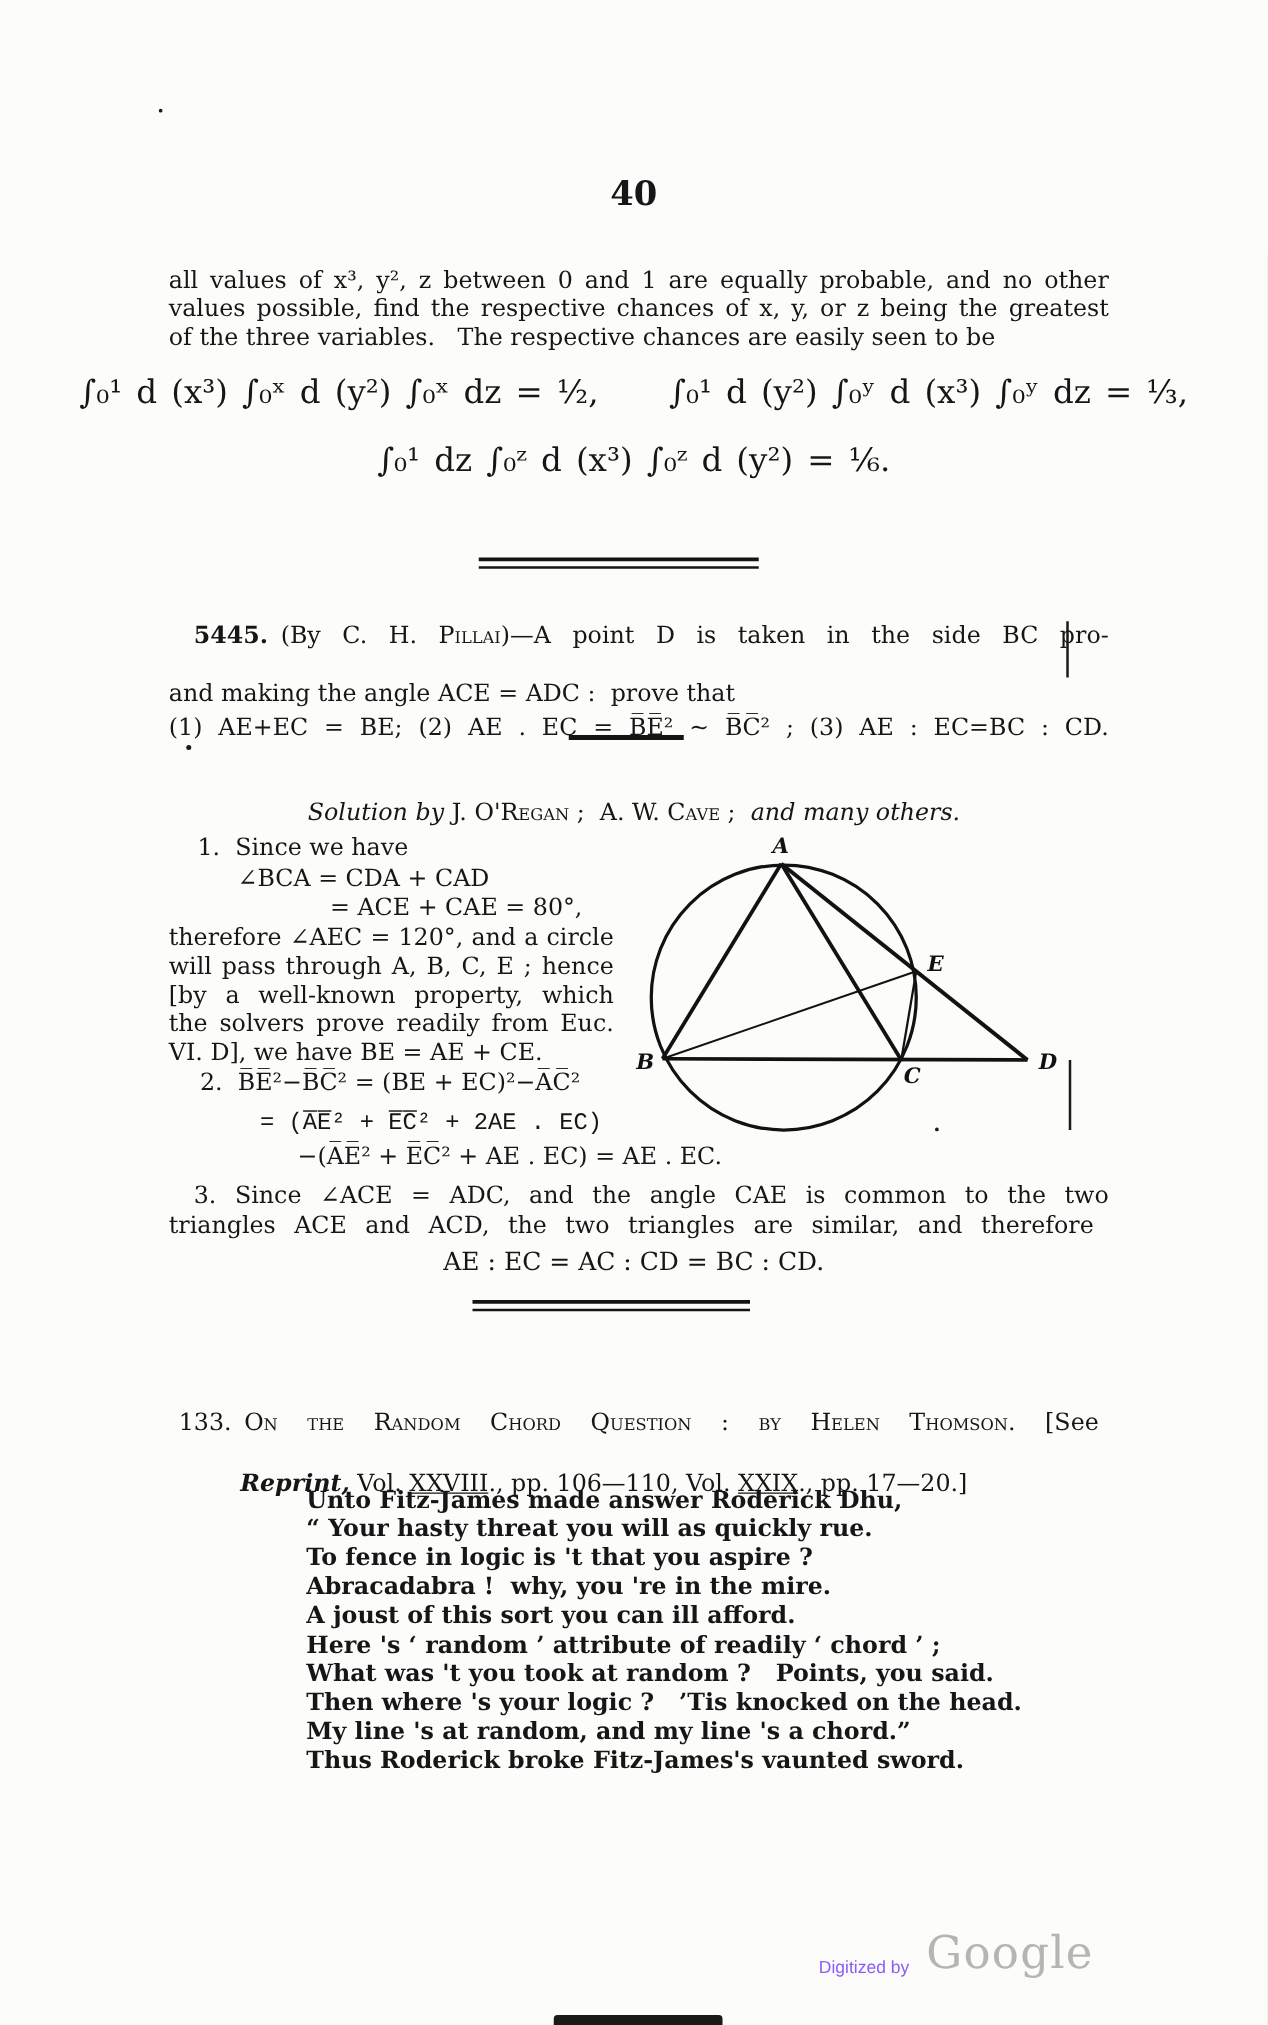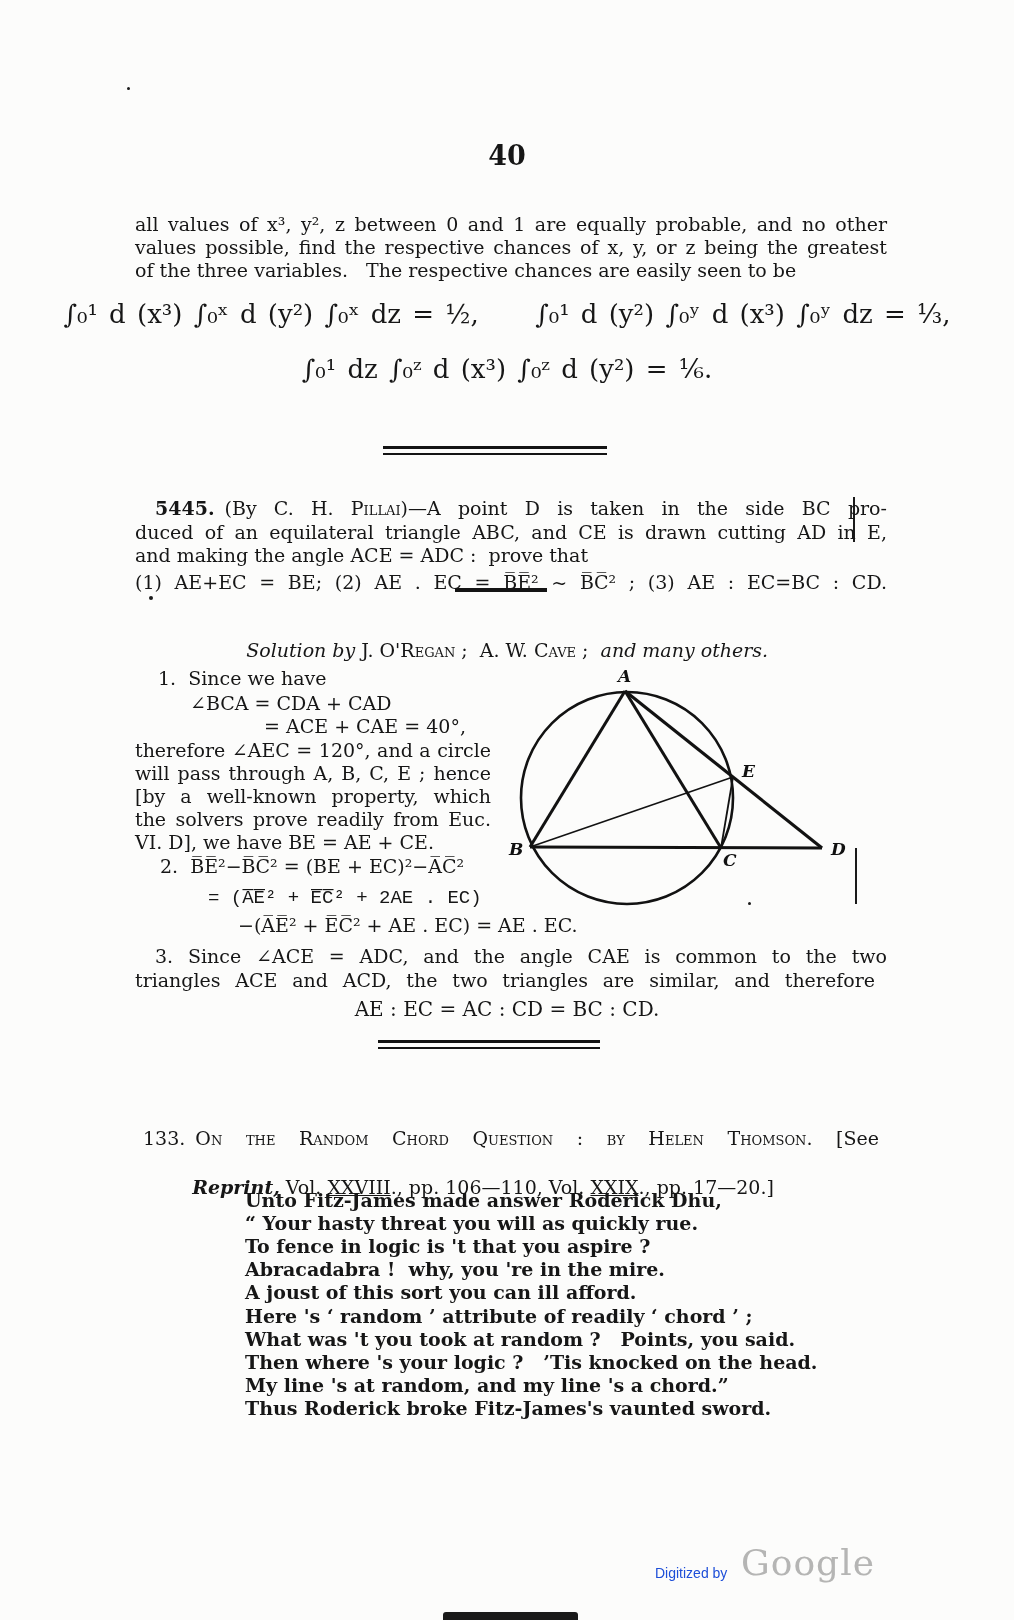--- a/index.html
+++ b/index.html
@@ -11,21 +11,21 @@
   .i{font-style:italic;}
   .sc{font-variant:small-caps;margin-top:41px;}
   .ctr{left:0;width:1014px;text-align:center;}
   .math{font-size:26px;word-spacing:3px;}
   .double-rule{position:absolute;height:4px;border-top:3.5px solid #141414;border-bottom:2px solid #141414;}
   .short-rule{position:absolute;height:4px;background:#141414;}
   .mark{position:absolute;background:#1a1a1a;}
   .u{text-decoration:underline;}
   #figure-svg{position:absolute;left:495px;top:648px;}
   #fig-label-set text{font-family:"DejaVu Serif",serif;font-size:17px;font-weight:bold;font-style:italic;fill:#111;}
-  #google-wm{position:absolute;left:655px;top:1565px;color:#1d4ed8;
+  #google-wm{position:absolute;left:655px;top:1565px;color:#8b5cf6;
              font-family:"Liberation Sans", sans-serif;font-size:14px;}
   #google-logo{position:absolute;left:741px;top:1542px;color:#b5b5b4;
                font-family:"DejaVu Serif",serif;font-size:36px;letter-spacing:1px;}
 </style>
 </head>
 <body>
 
 <div id="page">
 
   <div class="mark" style="left:127px;top:87px;width:3px;height:3px;border-radius:50%;"></div>
@@ -42,33 +42,32 @@
   <div class="ln" style="left:135px;top:260px;">of the three variables.   The respective chances are easily seen to be</div>
 
   <div class="ln ctr math" style="top:300px;">∫₀¹ d (x³) ∫₀ˣ d (y²) ∫₀ˣ dz = ½,     ∫₀¹ d (y²) ∫₀ʸ d (x³) ∫₀ʸ dz = ⅓,</div>
   <div class="ln ctr math" style="top:355px;">∫₀¹ dz ∫₀ᶻ d (x³) ∫₀ᶻ d (y²) = ⅙.</div>
 
   <div class="double-rule" style="left:383px;top:446px;width:224px;"></div>
 
   <div class="ln jl" style="left:155px;top:498px;width:732px;">
     <span class="b" style="margin-right:10px;">5445.</span><span>(By C. H. </span><span class="sc">Pillai</span><span>)—A point D is taken in the side BC pro-</span>
   </div>
-  <div class="ln jl" style="left:135px;top:522px;width:752px;">duced of an equilateral triangle ABC, and CE is drawn cutting AD in E,</div>
   <div class="ln" style="left:135px;top:545px;">and making the angle ACE = ADC :  prove that</div>
   <div class="ln jl" style="left:135px;top:572px;width:752px;">(1) AE+EC = BE;  (2) AE . EC = B̅E̅² ~ B̅C̅² ;  (3) AE : EC=BC : CD.</div>
 
   <div class="short-rule" style="left:455px;top:588px;width:92px;"></div>
 
   <div class="ln" style="left:222px;top:618px;">
     <span class="i">Solution by </span><span class="sc">J. O'Regan ;  A. W. Cave ; </span><span class="i"> and many others.</span>
   </div>
 
   <div class="ln" style="left:158px;top:668px;">1.  Since we have</div>
   <div class="ln" style="left:190px;top:693px;">∠BCA = CDA + CAD</div>
-  <div class="ln" style="left:264px;top:716px;">= ACE + CAE = 40°,</div>
+  <div class="ln" style="left:264px;top:716px;">= ACE + CAE = 80°,</div>
   <div class="ln jl" style="left:135px;top:740px;width:356px;">therefore ∠AEC = 120°, and a circle</div>
   <div class="ln jl" style="left:135px;top:763px;width:356px;">will pass through A, B, C, E ; hence</div>
   <div class="ln jl" style="left:135px;top:809px;width:356px;">the solvers prove readily from Euc.</div>
   <div class="ln jl" style="left:135px;top:786px;width:356px;">[by a well-known property, which</div>
   <div class="ln" style="left:135px;top:832px;">VI. D], we have BE = AE + CE.</div>
   <div class="ln" style="left:160px;top:856px;">2.  B̅E̅²−B̅C̅² = (BE + EC)²−A̅C̅²</div>
   <div class="ln" style="left:208px;top:888px;font-family:Liberation Mono, monospace;">= (A̅E̅² + E̅C̅² + 2AE . EC)</div>
   <div class="ln" style="left:238px;top:915px;">−(A̅E̅² + E̅C̅² + AE . EC) = AE . EC.</div>
   <div class="ln jl" style="left:155px;top:946px;width:732px;">3.  Since ∠ACE = ADC,  and the angle CAE is common to the two</div>
   <div class="ln jl" style="left:135px;top:970px;width:740px;">triangles ACE and ACD, the two triangles are similar, and therefore</div>

